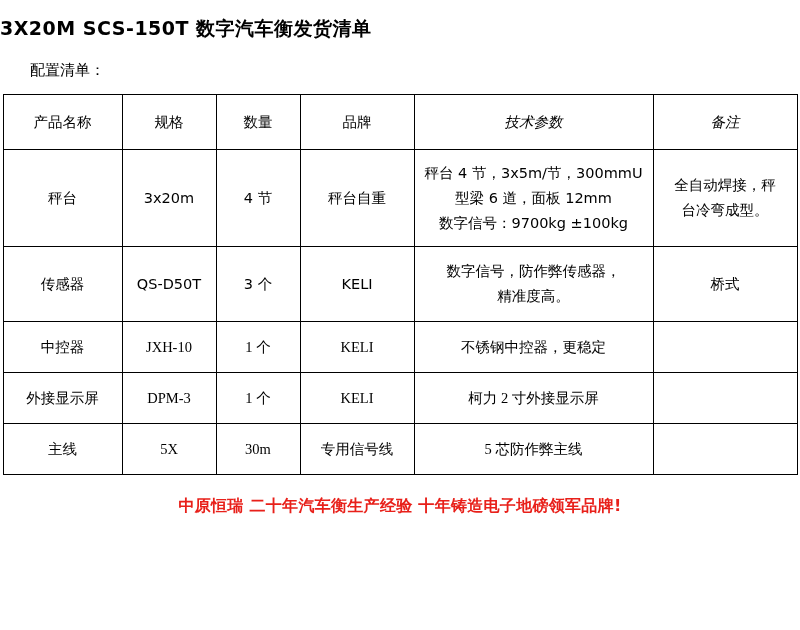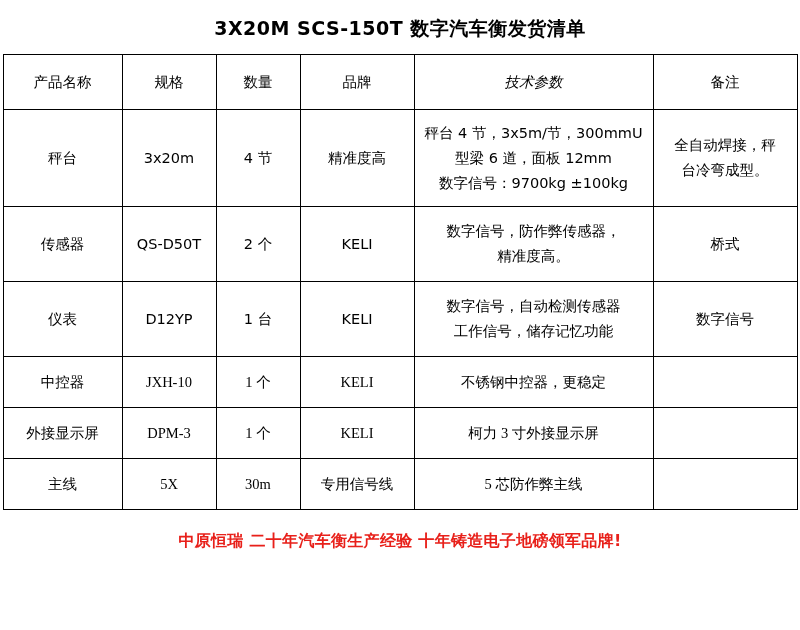--- a/index.html
+++ b/index.html
@@ -14,21 +14,21 @@
     color: #000000;
     overflow: hidden;
   }
   .page {
     position: relative;
     width: 800px;
     height: 630px;
     box-sizing: border-box;
   }
   .doc-title {
-    text-align: center;
+    text-align: left;
     font-size: 19px;
     font-weight: bold;
     letter-spacing: 0.5px;
     margin-top: 14px;
     margin-bottom: 0;
     line-height: 28px;
   }
   .subtitle {
     font-size: 15px;
     margin: 18px 0 14px 30px;
@@ -51,21 +51,21 @@
   }
   table.spec thead td {
     height: 46px;
     padding: 4px;
   }
   .col-name   { width: 110px; }
   .col-spec   { width: 85px; }
   .col-qty    { width: 75px; font-family: Liberation Serif, serif; }
   .col-brand  { width: 105px; }
   .col-param  { width: 230px; font-style: italic; }
-  .col-remark { width: 135px; }
+  .col-remark { width: 135px; font-style: italic; }
 
   .row-tall td { height: 84px; }
   .row-mid td  { height: 62px; }
   .row-short td { height: 38px; font-family: Liberation Serif, serif; }
 
   .cell-lines {
     display: block;
   }
   .cell-lines span {
     display: block;
@@ -86,97 +86,85 @@
     letter-spacing: 0.3px;
   }
 </style>
 </head>
 <body>
 
 <div class="page">
 
   <div class="doc-title">3X20M  SCS-150T 数字汽车衡发货清单</div>
 
+  <div class="subtitle">配置清单：</div>
 
   <table class="spec">
     <thead>
       <tr>
         <td class="col-name">产品名称</td>
         <td class="col-spec">规格</td>
         <td class="col-qty">数量</td>
         <td class="col-brand">品牌</td>
         <td class="col-param">技术参数</td>
         <td class="col-remark">备注</td>
       </tr>
     </thead>
     <tbody>
 
       <tr class="row-tall">
         <td>秤台</td>
         <td>3x20m</td>
         <td>4 节</td>
-        <td>精准度高</td>
+        <td>秤台自重</td>
         <td>
           <span class="cell-lines">
             <span>秤台 4 节，3x5m/节，300mmU</span>
             <span>型梁 6 道，面板 12mm</span>
             <span>数字信号：9700kg ±100kg</span>
           </span>
         </td>
         <td>
           <span class="cell-lines">
             <span>全自动焊接，秤</span>
             <span>台冷弯成型。</span>
           </span>
         </td>
       </tr>
 
       <tr class="row-mid">
         <td>传感器</td>
         <td>QS-D50T</td>
-        <td>2 个</td>
+        <td>3 个</td>
         <td>KELI</td>
         <td>
           <span class="cell-lines">
             <span>数字信号，防作弊传感器，</span>
             <span>精准度高。</span>
           </span>
         </td>
         <td>桥式</td>
       </tr>
 
-      <tr class="row-mid">
-        <td>仪表</td>
-        <td>D12YP</td>
-        <td>1 台</td>
-        <td>KELI</td>
-        <td>
-          <span class="cell-lines">
-            <span>数字信号，自动检测传感器</span>
-            <span>工作信号，储存记忆功能</span>
-          </span>
-        </td>
-        <td>数字信号</td>
-      </tr>
 
       <tr class="row-short">
         <td>中控器</td>
         <td>JXH-10</td>
         <td>1 个</td>
         <td>KELI</td>
         <td>不锈钢中控器，更稳定</td>
         <td></td>
       </tr>
 
       <tr class="row-short">
         <td>外接显示屏</td>
         <td>DPM-3</td>
         <td>1 个</td>
         <td>KELI</td>
-        <td>柯力 3 寸外接显示屏</td>
+        <td>柯力 2 寸外接显示屏</td>
         <td></td>
       </tr>
 
       <tr class="row-short">
         <td>主线</td>
         <td>5X</td>
         <td>30m</td>
         <td>专用信号线</td>
         <td>5 芯防作弊主线</td>
         <td></td>

